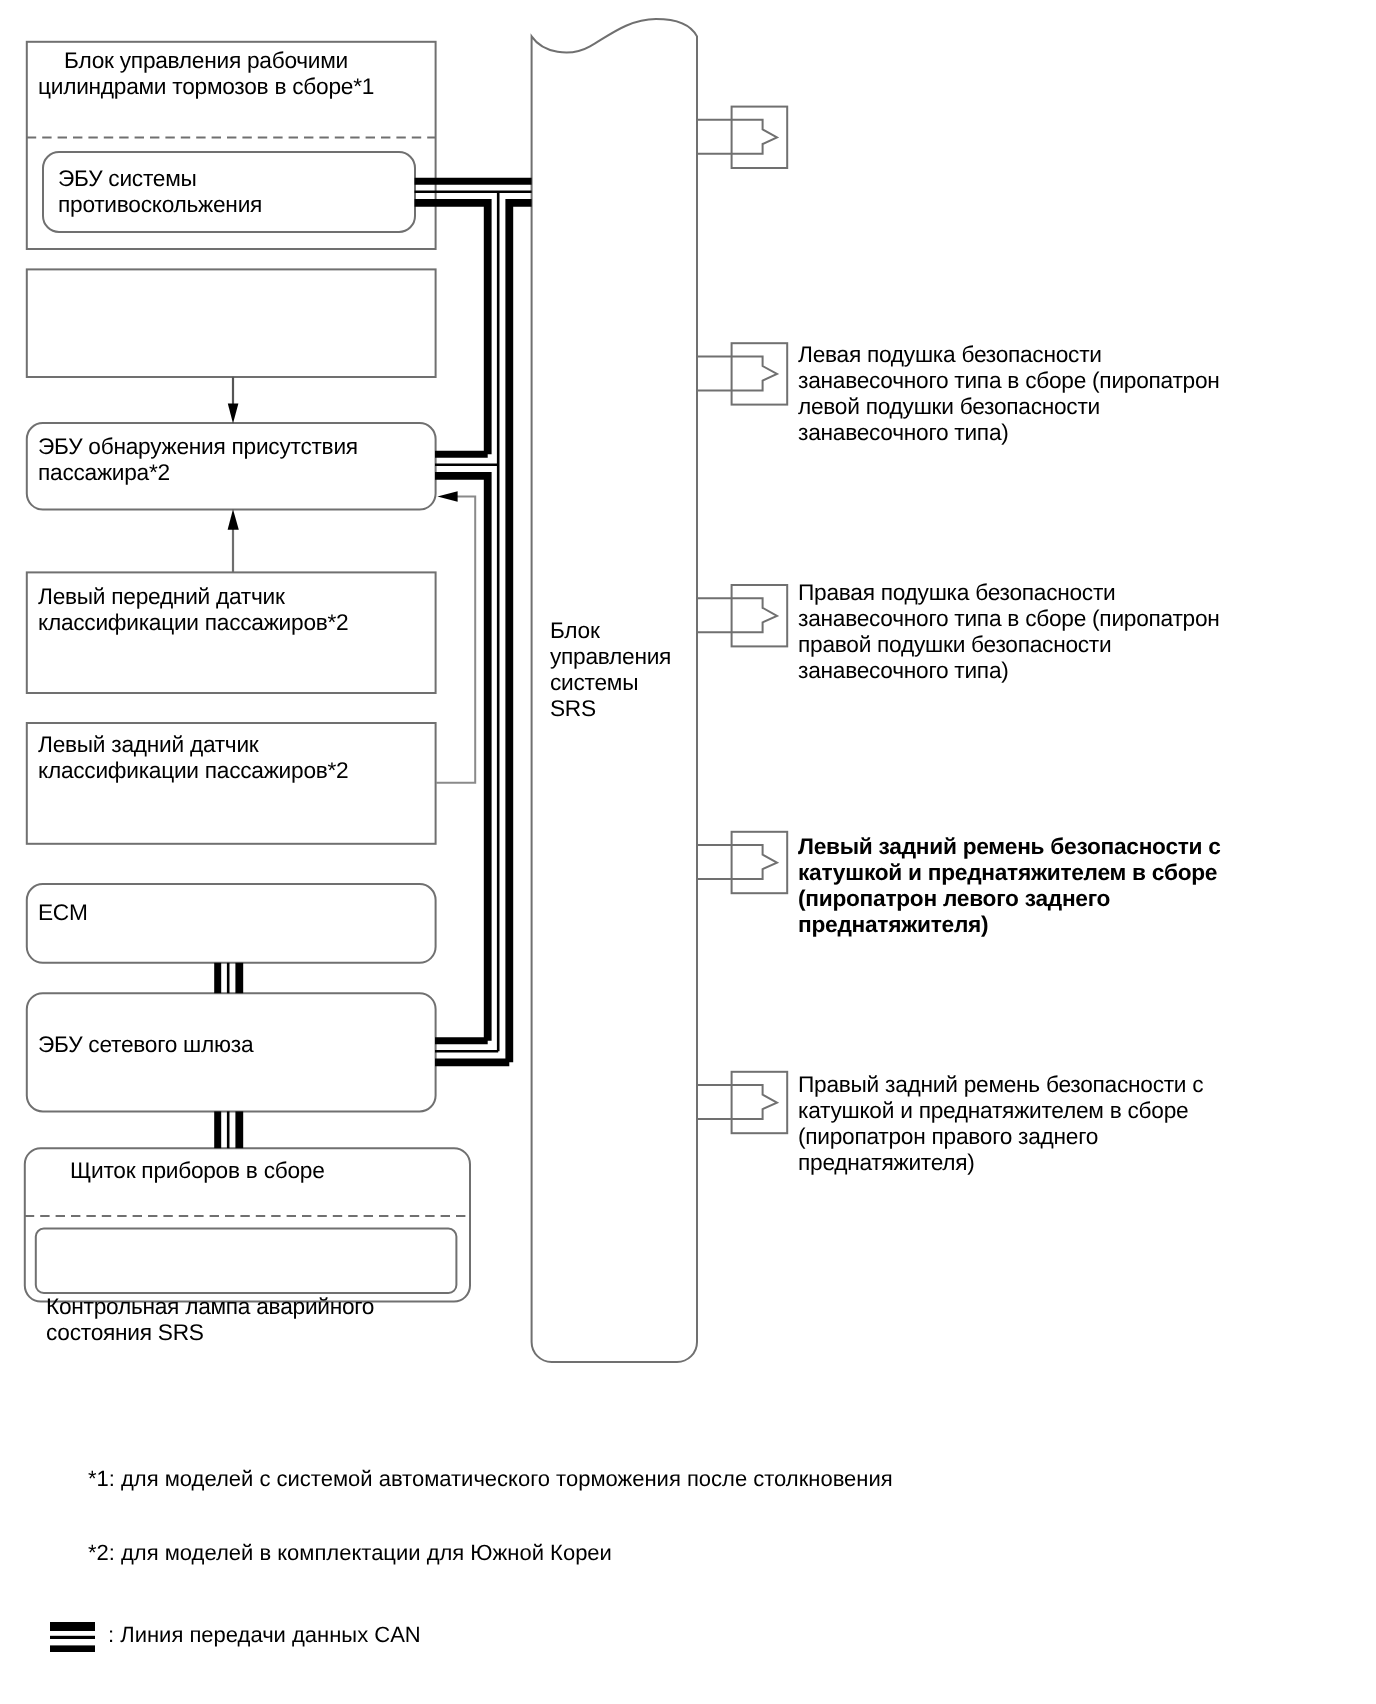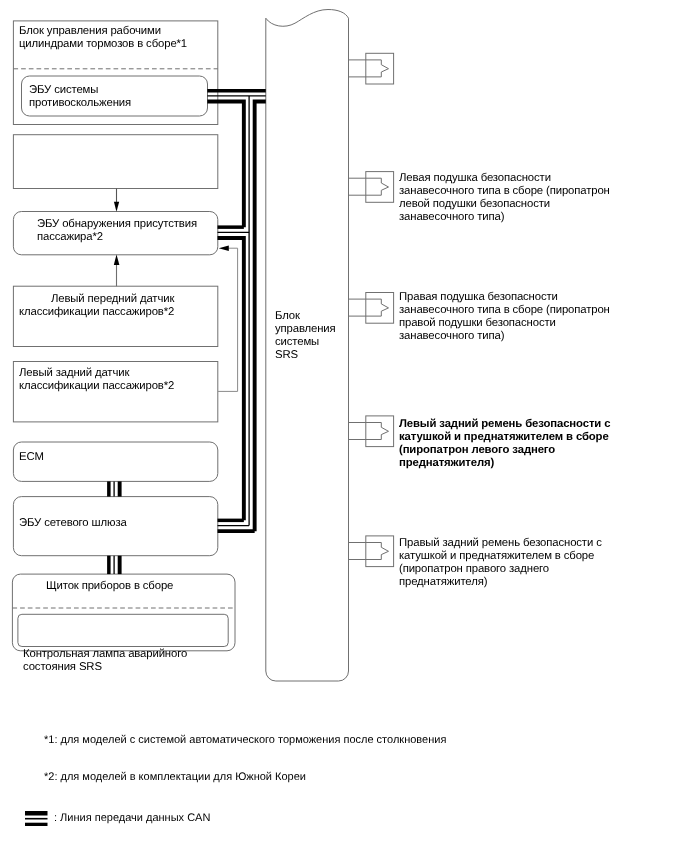--- a/index.html
+++ b/index.html
@@ -95,33 +95,33 @@
           <path d="M119.64999999999999,481.4 L119.64999999999999,496.6" fill="none" stroke="#000" stroke-width="3.9" stroke-linecap="butt" stroke-linejoin="miter"></path>
         </g>
         <g>
           <path d="M108.85,555.7 L108.85,574.1" fill="none" stroke="#000" stroke-width="3.5" stroke-linecap="butt" stroke-linejoin="miter"></path>
           <path d="M114.1,555.7 L114.1,574.1" fill="none" stroke="#000" stroke-width="1.3" stroke-linecap="butt" stroke-linejoin="miter"></path>
           <path d="M119.64999999999999,555.7 L119.64999999999999,574.1" fill="none" stroke="#000" stroke-width="3.9" stroke-linecap="butt" stroke-linejoin="miter"></path>
         </g>
       </g>
   </svg>
 
-  <div class="boxtxt" style="left:19.0px;top:25.2px;">Блок управления рабочими
+  <div class="boxtxt" style="left:19.0px;top:25.2px;text-align:center;">Блок управления рабочими
 цилиндрами тормозов в сборе*1</div>
   <div class="boxtxt" style="left:28.8px;top:84.2px;">ЭБУ системы
 противоскольжения</div>
-  <div class="boxtxt" style="left:19.0px;top:218.3px;margin-left:18px;">ЭБУ обнаружения присутствия
+  <div class="boxtxt" style="left:19.0px;top:218.3px;">ЭБУ обнаружения присутствия
 пассажира*2</div>
-  <div class="boxtxt" style="left:19.0px;top:293.0px;text-align:right;">Левый передний датчик
+  <div class="boxtxt" style="left:19.0px;top:293.0px;">Левый передний датчик
 классификации пассажиров*2</div>
   <div class="boxtxt" style="left:19.0px;top:367.2px;">Левый задний датчик
 классификации пассажиров*2</div>
   <div class="boxtxt" style="left:19.2px;top:451.2px;">ECM</div>
   <div class="boxtxt" style="left:19.0px;top:517.2px;">ЭБУ сетевого шлюза</div>
-  <div class="boxtxt" style="left:19.0px;top:580.2px;padding-left:27px;">Щиток приборов в сборе</div>
+  <div class="boxtxt" style="left:8px;top:580.2px;padding-left:27px;">Щиток приборов в сборе</div>
   <div class="boxtxt" style="left:22.7px;top:618.1px;margin-top:30px;">Контрольная лампа аварийного
 состояния SRS</div>
   <div class="boxtxt" style="left:274.9px;top:309.7px;">Блок
 управления
 системы
 SRS</div>
 
   <div class="smalltxt" style="left:399.4px;top:172px;">Левая подушка безопасности
 занавесочного типа в сборе (пиропатрон
 левой подушки безопасности

